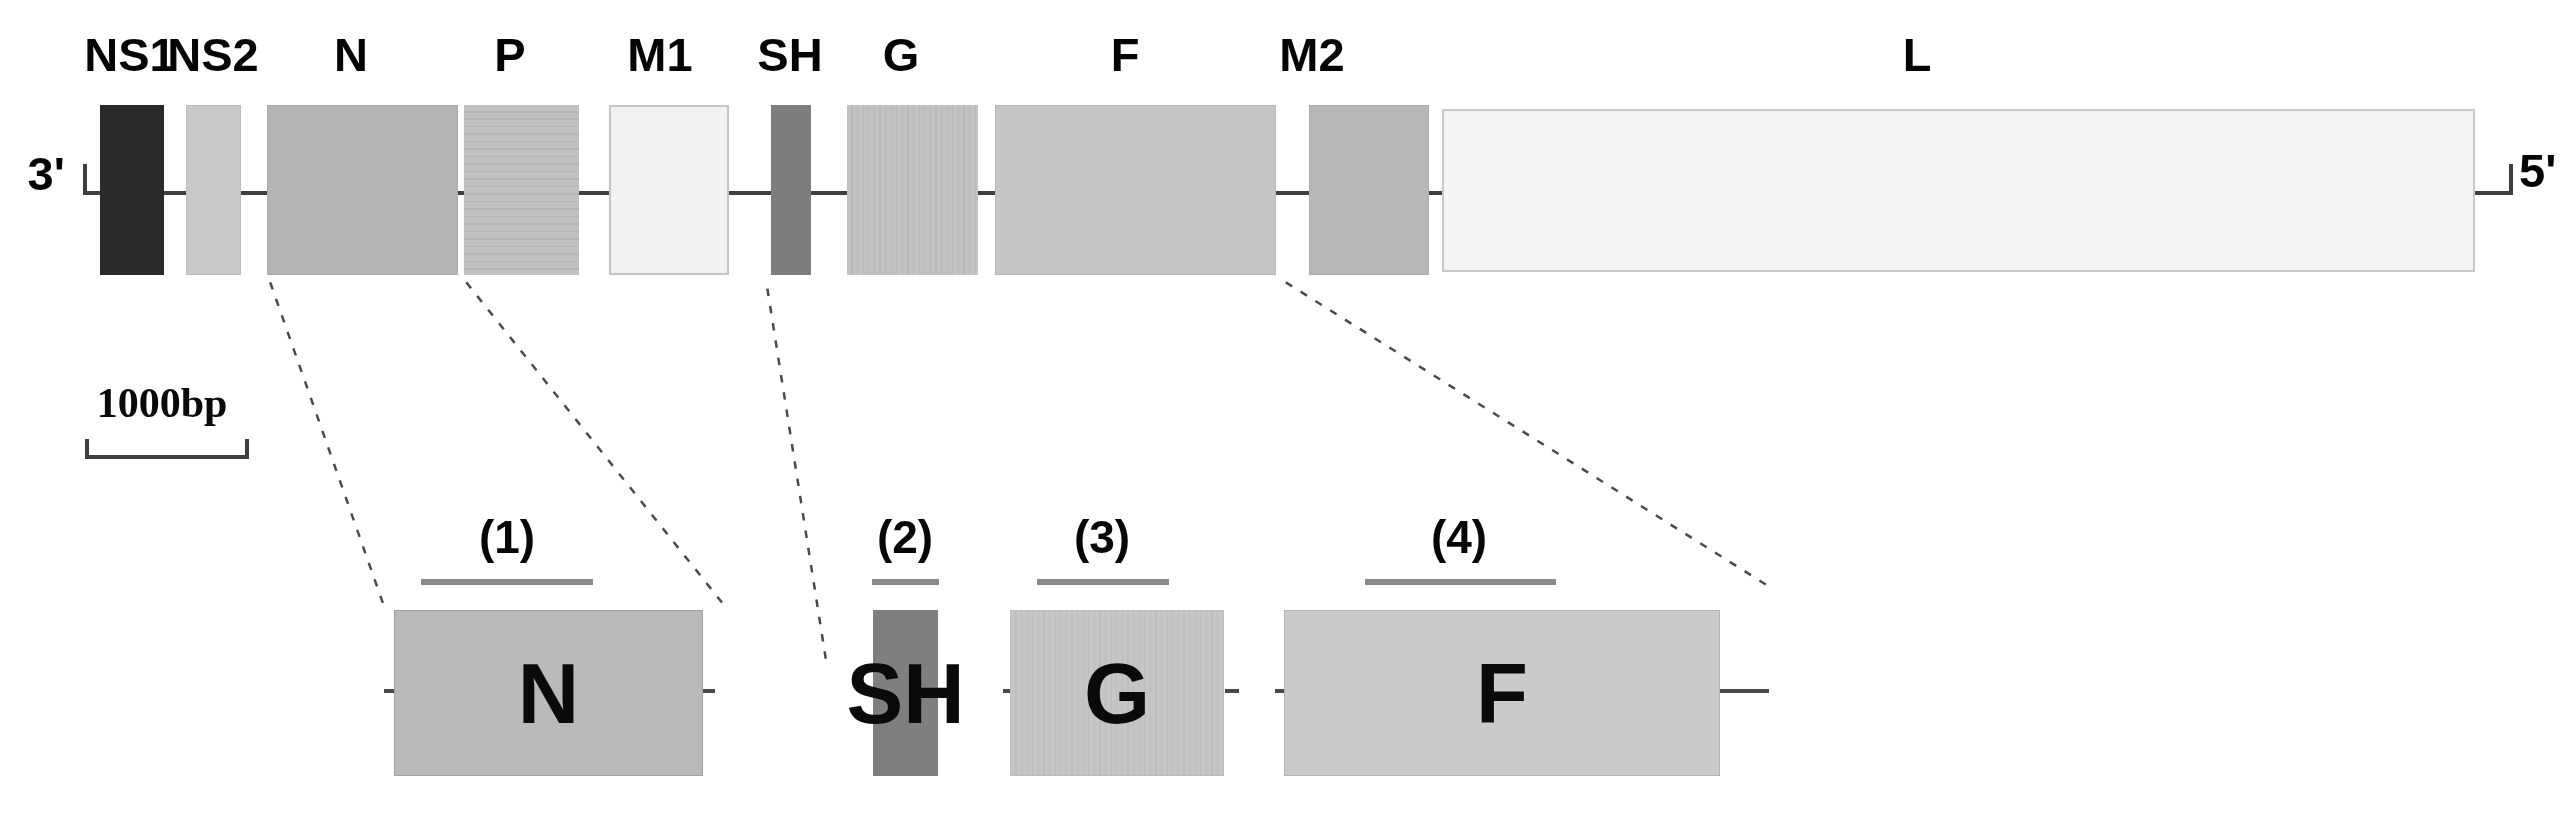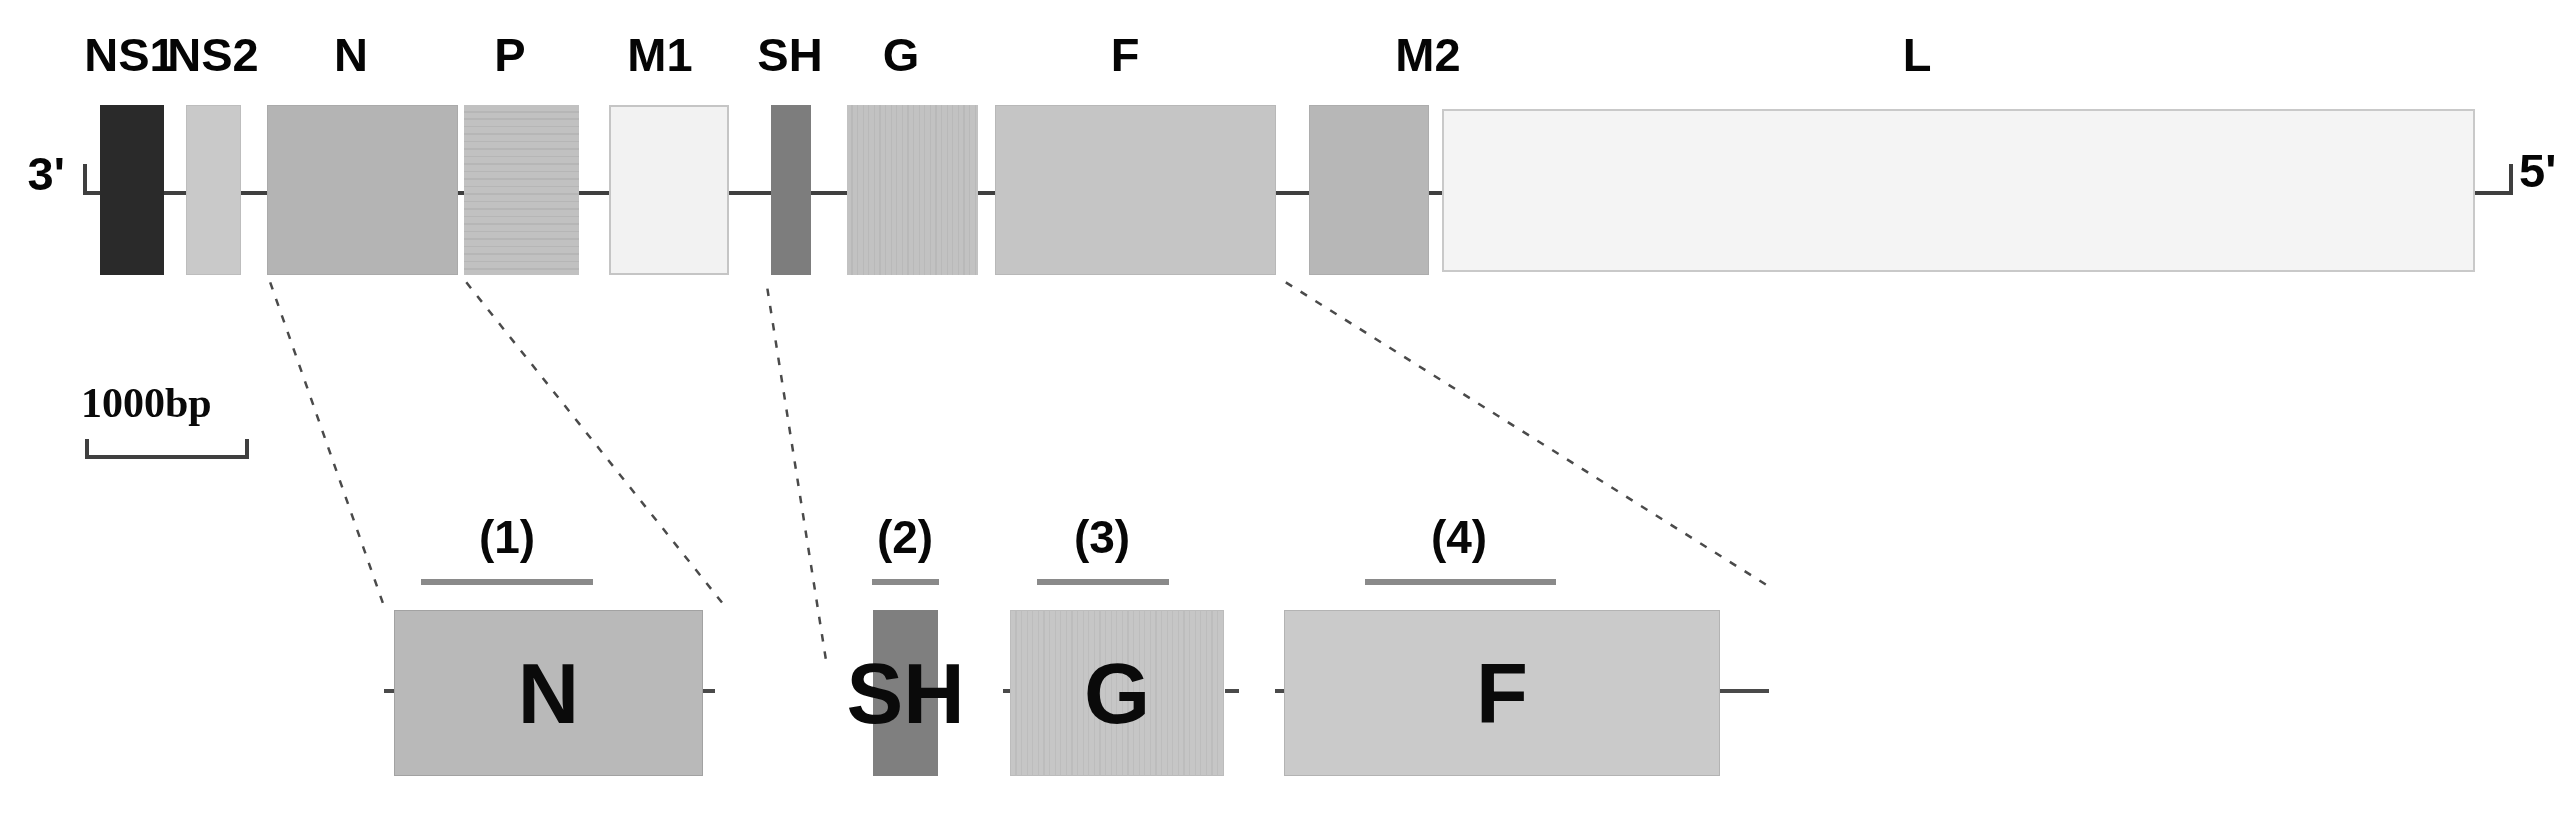--- a/index.html
+++ b/index.html
@@ -11,21 +11,21 @@
     position:absolute; top:31px; font-size:47px; font-weight:bold; color:#050505;
     line-height:1; transform:translateX(-50%); white-space:nowrap;
   }
   .end-label {
     position:absolute; font-size:47px; font-weight:bold; color:#050505; line-height:1;
   }
   .gene-box { position:absolute; box-sizing:border-box; }
   .genome-line { position:absolute; background:#3f3f3f; }
   .end-tick { position:absolute; background:#3f3f3f; }
   .scale-label {
-    position:absolute; left:81px; top:382px; width:162px; 
+    position:absolute; left:81px; top:382px; width:162px; text-align:center;
     font-family:"Liberation Serif", serif; font-weight:bold; font-size:42px;
     color:#0a0a0a; line-height:1;
   }
   .scale-line { position:absolute; left:85px; top:455px; width:164px; height:3.7px; background:#3f3f3f; }
   .scale-tick { position:absolute; top:439px; width:4.4px; height:20px; background:#3f3f3f; }
   .panel-num {
     position:absolute; top:514px; font-size:46px; font-weight:bold; color:#070707;
     line-height:1; transform:translateX(-50%); white-space:nowrap;
   }
   .panel-bar { position:absolute; top:579px; height:5.6px; background:#8a8a8a; }
@@ -77,21 +77,21 @@
     </div>
   <div id="label-layer">
       <div class="gene-label" style="left: 130px;">NS1</div>
       <div class="gene-label" style="left: 213px;">NS2</div>
       <div class="gene-label" style="left: 351px;">N</div>
       <div class="gene-label" style="left: 510px;">P</div>
       <div class="gene-label" style="left: 660px;">M1</div>
       <div class="gene-label" style="left: 790px;">SH</div>
       <div class="gene-label" style="left: 901px;">G</div>
       <div class="gene-label" style="left: 1125px;">F</div>
-      <div class="gene-label" style="left: 1428px; text-align: center;">M2</div>
+      <div class="gene-label" style="left: 1312px; text-align: center;">M2</div>
       <div class="gene-label" style="left: 1917px;">L</div>
     </div>
   <div id="panel-layer">
       <div class="panel-num" style="left: 507px;">(1)</div>
       <div class="panel-bar" style="left: 421px; width: 172px; background: rgb(138, 138, 138);"></div>
       <div class="panel-box" style="left: 394px; top: 610px; width: 309px; height: 166px; z-index: 2; background: rgb(185, 185, 185); border: 1.2px solid rgb(162, 162, 162);">
         <span class="panel-letter">N</span>
       </div>
       <div class="panel-tick" style="left: 384px; width: 11.2px;"></div>
       <div class="panel-tick" style="left: 703px; width: 12px;"></div>

